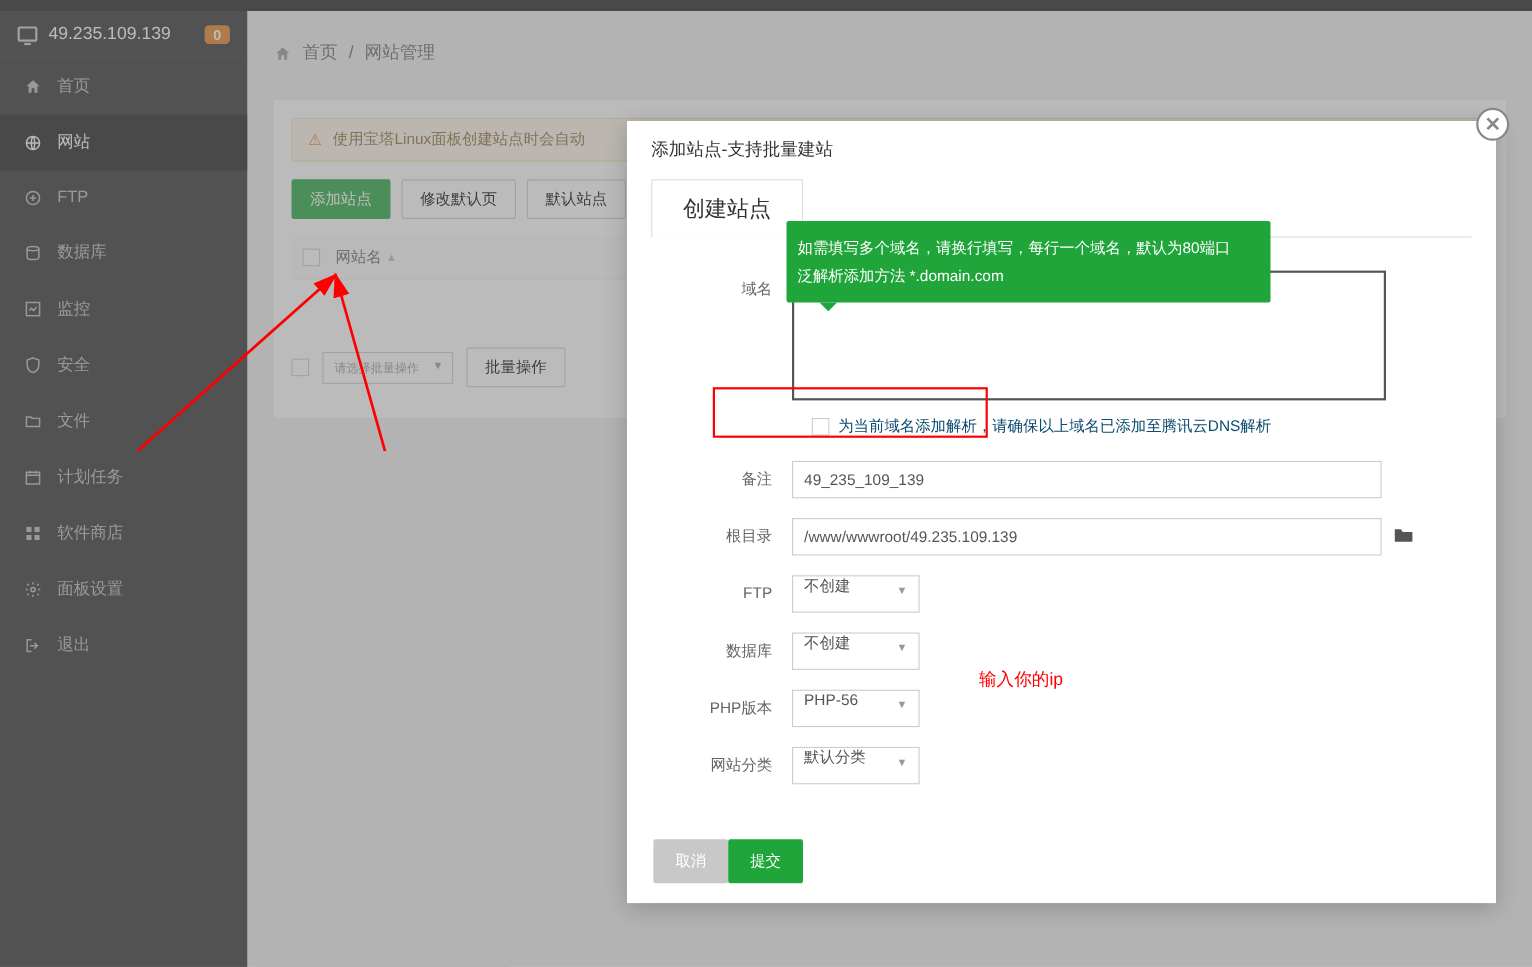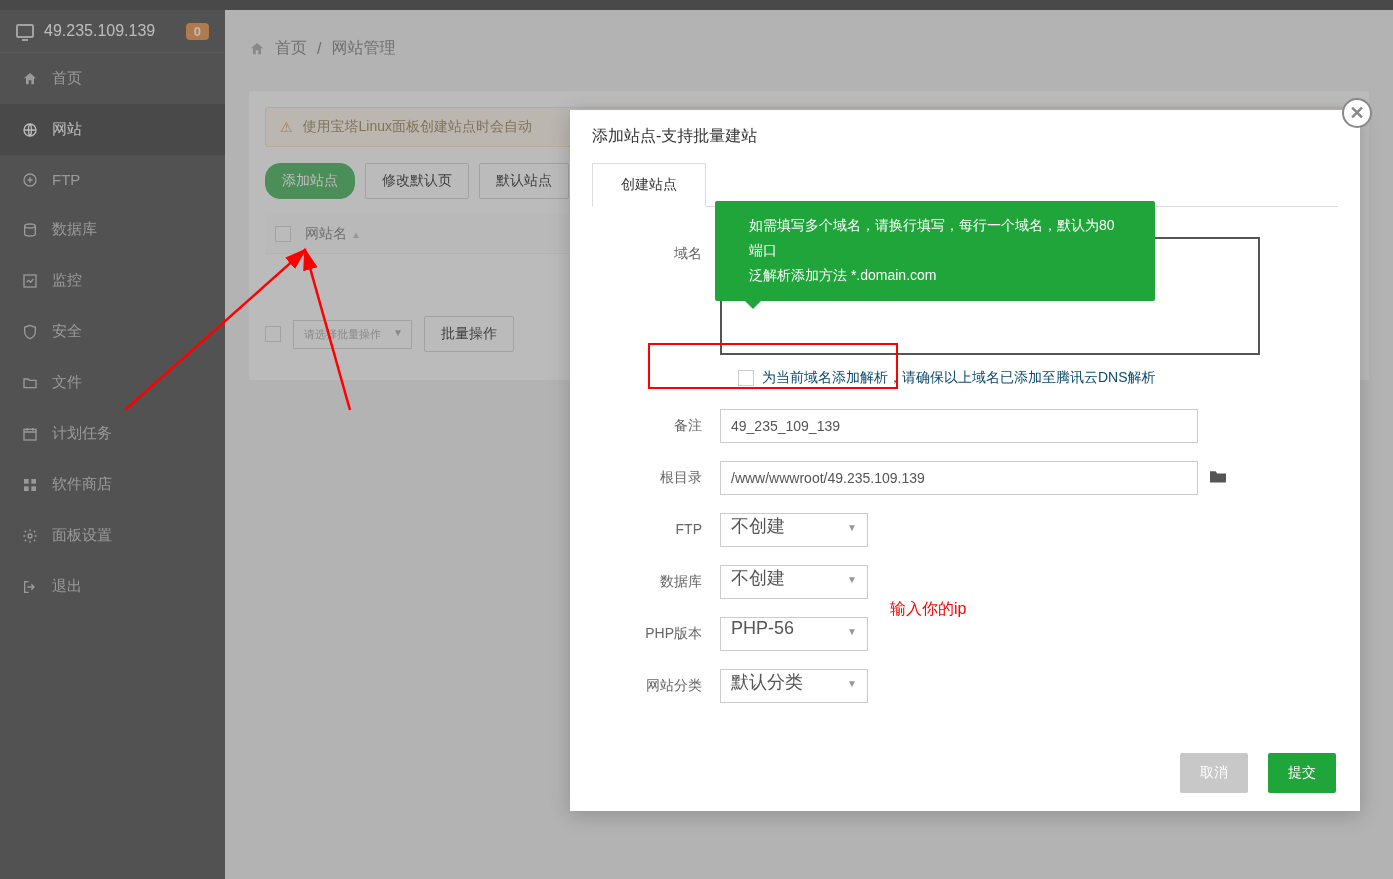--- a/index.html
+++ b/index.html
@@ -22,68 +22,68 @@
     .main { flex: 1; background: #eeeeee; padding: 16px 24px; position: relative; }
     .breadcrumb { display: flex; align-items: center; gap: 10px; color: #666; font-size: 16px; margin-bottom: 20px; padding: 12px 0; }
     .breadcrumb .home-icon { color: #999; }
     
     .content-card { background: #fff; padding: 16px; border-radius: 2px; }
     .alert { background: #fef6e8; border: 1px solid #f5e0b5; padding: 10px 14px; border-radius: 2px; margin-bottom: 16px; display: flex; align-items: center; gap: 10px; color: #8a6d3b; font-size: 14px; }
     .alert-icon { color: #e67e22; }
     
     .toolbar { display: flex; gap: 10px; margin-bottom: 16px; }
     .btn { padding: 8px 16px; border: 1px solid #ccc; background: #fff; cursor: pointer; font-size: 14px; border-radius: 2px; }
-    .btn-primary { background: #20a53a; color: #fff; border-color: #20a53a; border-radius: 15px; }
+    .btn-primary { background: #20a53a; color: #fff; border-color: #20a53a; }
     
     .table-header { display: flex; align-items: center; gap: 14px; padding: 10px; border-bottom: 1px solid #eee; background: #fafafa; }
     .checkbox { width: 16px; height: 16px; border: 1px solid #ccc; background: #fff; cursor: pointer; }
     .col-name { color: #666; font-size: 14px; display: flex; align-items: center; gap: 4px; }
     .sort-icon { color: #bbb; font-size: 10px; }
     .table-body { height: 50px; }
     
     .bulk-row { display: flex; align-items: center; gap: 12px; padding: 12px 0; }
     .select-dropdown { padding: 6px 30px 6px 10px; border: 1px solid #ccc; background: #fff; font-size: 11px; color: #999; position: relative; cursor: pointer; }
     .select-dropdown::after { content: '▼'; position: absolute; right: 8px; font-size: 10px; color: #999; }
     
     
     .overlay { position: absolute; inset: 0; background: rgba(120,120,120,0.5); z-index: 10; }
     
     .modal { position: absolute; top: 110px; left: 570px; width: 790px; background: #fff; z-index: 20; box-shadow: 0 4px 20px rgba(0,0,0,0.2); }
     .modal-title { padding: 16px 22px; font-size: 16px; color: #333; }
     .close-btn { position: absolute; top: -12px; right: -12px; width: 30px; height: 30px; border-radius: 50%; background: #fff; border: 2px solid #888; color: #888; font-size: 18px; display: flex; align-items: center; justify-content: center; cursor: pointer; font-weight: bold; }
     
     .tabs-wrap { padding: 0 22px; }
     .tabs { display: flex; border-bottom: 1px solid #ddd; }
-    .tab { padding: 12px 28px; border: 1px solid #ddd; border-bottom: none; background: #fff; font-size: 14px; color: #333; cursor: pointer; margin-bottom: -1px; }
+    .tab { padding: 12px 28px; border: 1px solid #ddd; border-bottom: none; background: #fff; font-size: 20px; color: #333; cursor: pointer; margin-bottom: -1px; }
     .tab.active { border-bottom: 1px solid #fff; }
     
-    .tooltip { position: absolute; top: 38px; left: 145px; background: #20a53a; color: #fff; padding: 12px 34px; font-size: 14px; line-height: 1.8; z-index: 30; border-radius: 2px; width: 440px; }
+    .tooltip { position: absolute; top: 38px; left: 145px; background: #20a53a; color: #fff; padding: 12px 10px; font-size: 14px; line-height: 1.8; z-index: 30; border-radius: 2px; width: 440px; }
     .tooltip::after { content: ''; position: absolute; bottom: -8px; left: 30px; border: 8px solid transparent; border-top-color: #20a53a; border-bottom: none; }
     
     .form { padding: 30px 60px 20px; }
     .form-row { display: flex; align-items: flex-start; margin-bottom: 18px; }
     .form-label { width: 90px; text-align: right; padding-right: 18px; color: #666; font-size: 14px; padding-top: 8px; }
     .form-control { flex: 1; }
     .textarea { width: 540px; height: 118px; border: 2px solid #555; padding: 8px 10px; font-size: 15px; resize: none; font-family: inherit; }
     .red-box { position: absolute; border: 2px solid red; pointer-events: none; }
     .red-box1 { top: 136px; left: 78px; width: 250px; height: 46px; }
-    .input { width: 478px; height: 34px; border: 1px solid #ccc; padding: 0 10px; font-size: 14px; color: #555; }
-    .select { width: 148px; height: 34px; border: 1px solid #ccc; padding: 0 30px 0 10px; font-size: 18px; color: #555; position: relative; background: #fff; cursor: pointer; }
+    .input { width: 536px; height: 34px; border: 1px solid #ccc; padding: 0 10px; font-size: 14px; color: #555; }
+    .select { width: 116px; height: 34px; border: 1px solid #ccc; padding: 0 30px 0 10px; font-size: 14px; color: #555; position: relative; background: #fff; cursor: pointer; }
     .select::after { content: '▼'; position: absolute; right: 10px; top: 8px; color: #999; font-size: 10px; }
     
     .checkbox-row { margin-left: 108px; display: flex; align-items: center; gap: 8px; margin-top: -8px; margin-bottom: 22px; }
     .dns-text { color: #0c4a6e; font-size: 14px; }
     
     .folder-icon { margin-left: 10px; color: #555; cursor: pointer; font-size: 18px; }
     
     .red-annotation { position: absolute; color: red; font-size: 16px; font-weight: 400; }
     
     .arrow-svg { position: absolute; pointer-events: none; z-index: 25; }
     
-    .modal-footer { padding: 12px 24px 18px; display: flex; justify-content: flex-end; gap: 20px; border-top: none; }
+    .modal-footer { padding: 12px 24px 18px; display: flex; justify-content: flex-start; gap: 0; border-top: none; }
     .btn-cancel { background: #c8c8c8; color: #fff; border: none; padding: 8px 20px; border-radius: 2px; cursor: pointer; font-size: 14px; }
     .btn-submit { background: #20a53a; color: #fff; border: none; padding: 11px 20px; border-radius: 2px; cursor: pointer; font-size: 14px; }
     
     .icon-svg { width: 16px; height: 16px; fill: currentColor; }
   </style>
 </head>
 <body>
 
 <div class="topbar"></div>
 <div class="container">

